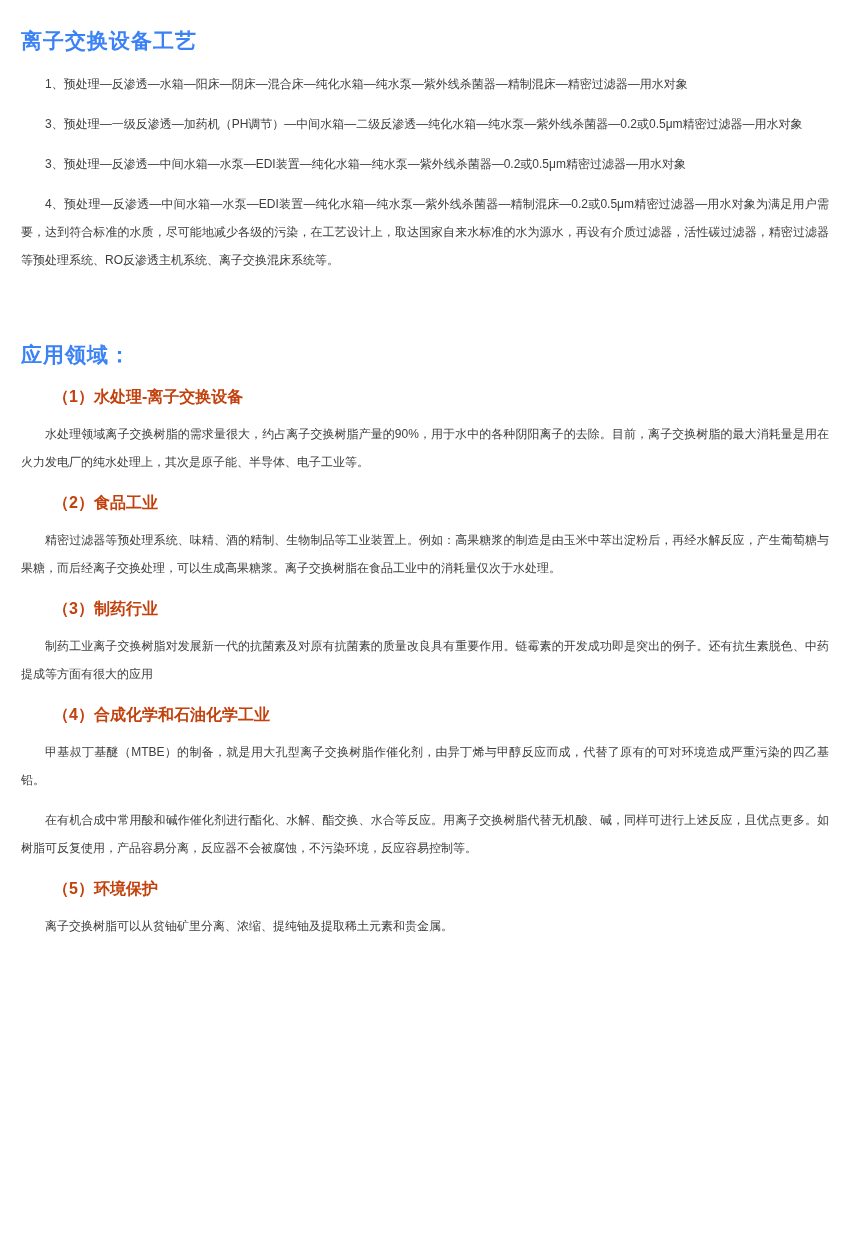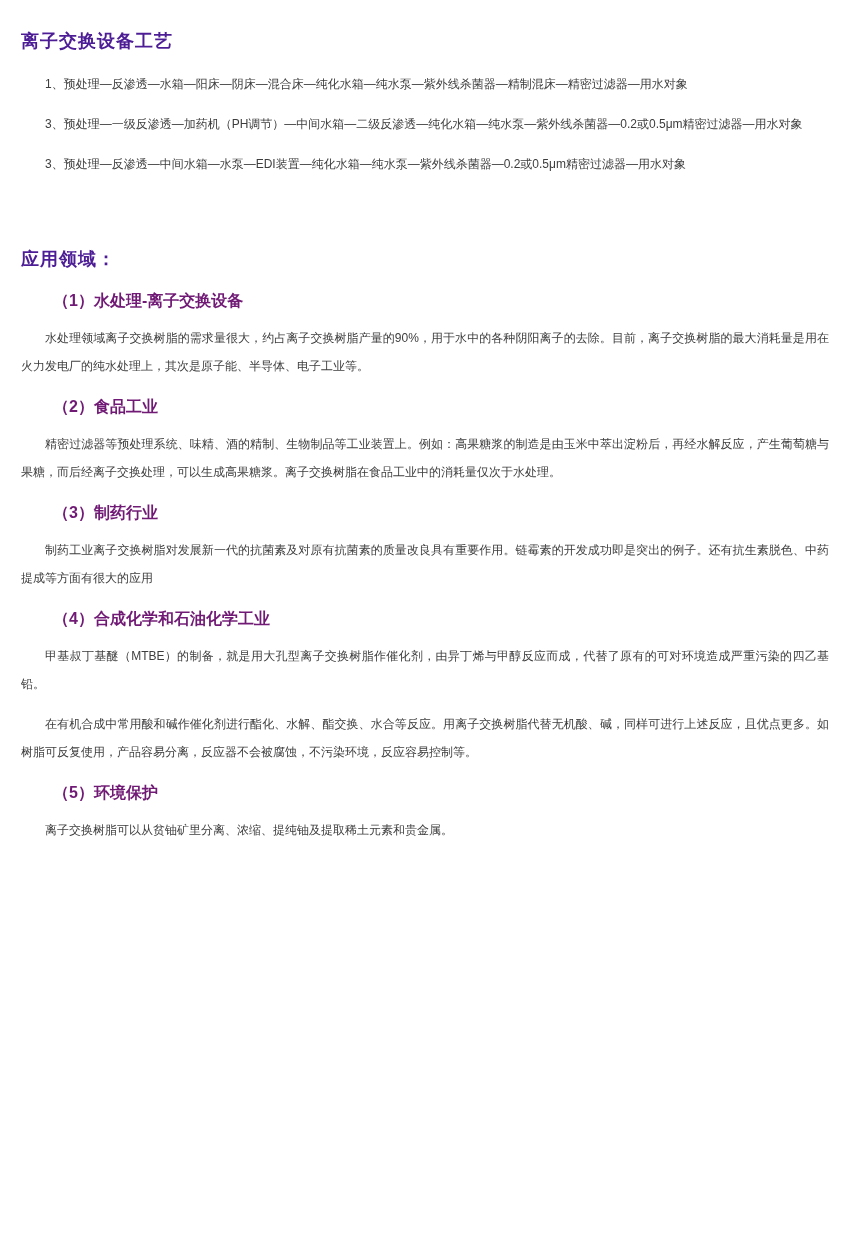--- a/index.html
+++ b/index.html
@@ -14,57 +14,58 @@
     font-family: "Liberation Sans", "DejaVu Sans", sans-serif;
     color: #3d3d3d;
   }
   .page {
     box-sizing: border-box;
     width: 850px;
     padding: 26px 21px 0 21px;
   }
   .blue-heading {
     margin: 0 0 14px 0;
-    font-size: 18px;
+    font-size: 21px;
     line-height: 30px;
     font-weight: 700;
-    color: #4c1d95;
+    color: #3b82f6;
     letter-spacing: 1px;
   }
   .apps-title {
     margin-top: 66px;
     margin-bottom: 0;
   }
   p.body-text {
     margin: 12px 0;
     font-size: 12px;
     line-height: 28px;
     text-indent: 2em;
     text-align: justify;
     font-weight: 400;
   }
   h3.entry-heading {
     margin: 16px 0 12px 0;
     font-size: 16px;
     line-height: 22px;
     text-indent: 2em;
     font-weight: 700;
-    color: #701a75;
+    color: #c2410c;
   }
 </style>
 </head>
 <body>
 
 <div class="page">
 
   <h1 class="blue-heading">离子交换设备工艺</h1>
 
   <p class="body-text">1、预处理—反渗透—水箱—阳床—阴床—混合床—纯化水箱—纯水泵—紫外线杀菌器—精制混床—精密过滤器—用水对象</p>
   <p class="body-text">3、预处理—一级反渗透—加药机（PH调节）—中间水箱—二级反渗透—纯化水箱—纯水泵—紫外线杀菌器—0.2或0.5μm精密过滤器—用水对象</p>
   <p class="body-text">3、预处理—反渗透—中间水箱—水泵—EDI装置—纯化水箱—纯水泵—紫外线杀菌器—0.2或0.5μm精密过滤器—用水对象</p>
+  <p class="body-text">4、预处理—反渗透—中间水箱—水泵—EDI装置—纯化水箱—纯水泵—紫外线杀菌器—精制混床—0.2或0.5μm精密过滤器—用水对象为满足用户需要，达到符合标准的水质，尽可能地减少各级的污染，在工艺设计上，取达国家自来水标准的水为源水，再设有介质过滤器，活性碳过滤器，精密过滤器等预处理系统、RO反渗透主机系统、离子交换混床系统等。</p>
 
   <h1 class="blue-heading apps-title">应用领域：</h1>
 
   <h3 class="entry-heading">（1）水处理-离子交换设备</h3>
   <p class="body-text">水处理领域离子交换树脂的需求量很大，约占离子交换树脂产量的90%，用于水中的各种阴阳离子的去除。目前，离子交换树脂的最大消耗量是用在火力发电厂的纯水处理上，其次是原子能、半导体、电子工业等。</p>
 
   <h3 class="entry-heading">（2）食品工业</h3>
   <p class="body-text">精密过滤器等预处理系统、味精、酒的精制、生物制品等工业装置上。例如：高果糖浆的制造是由玉米中萃出淀粉后，再经水解反应，产生葡萄糖与果糖，而后经离子交换处理，可以生成高果糖浆。离子交换树脂在食品工业中的消耗量仅次于水处理。</p>
 
   <h3 class="entry-heading">（3）制药行业</h3>

